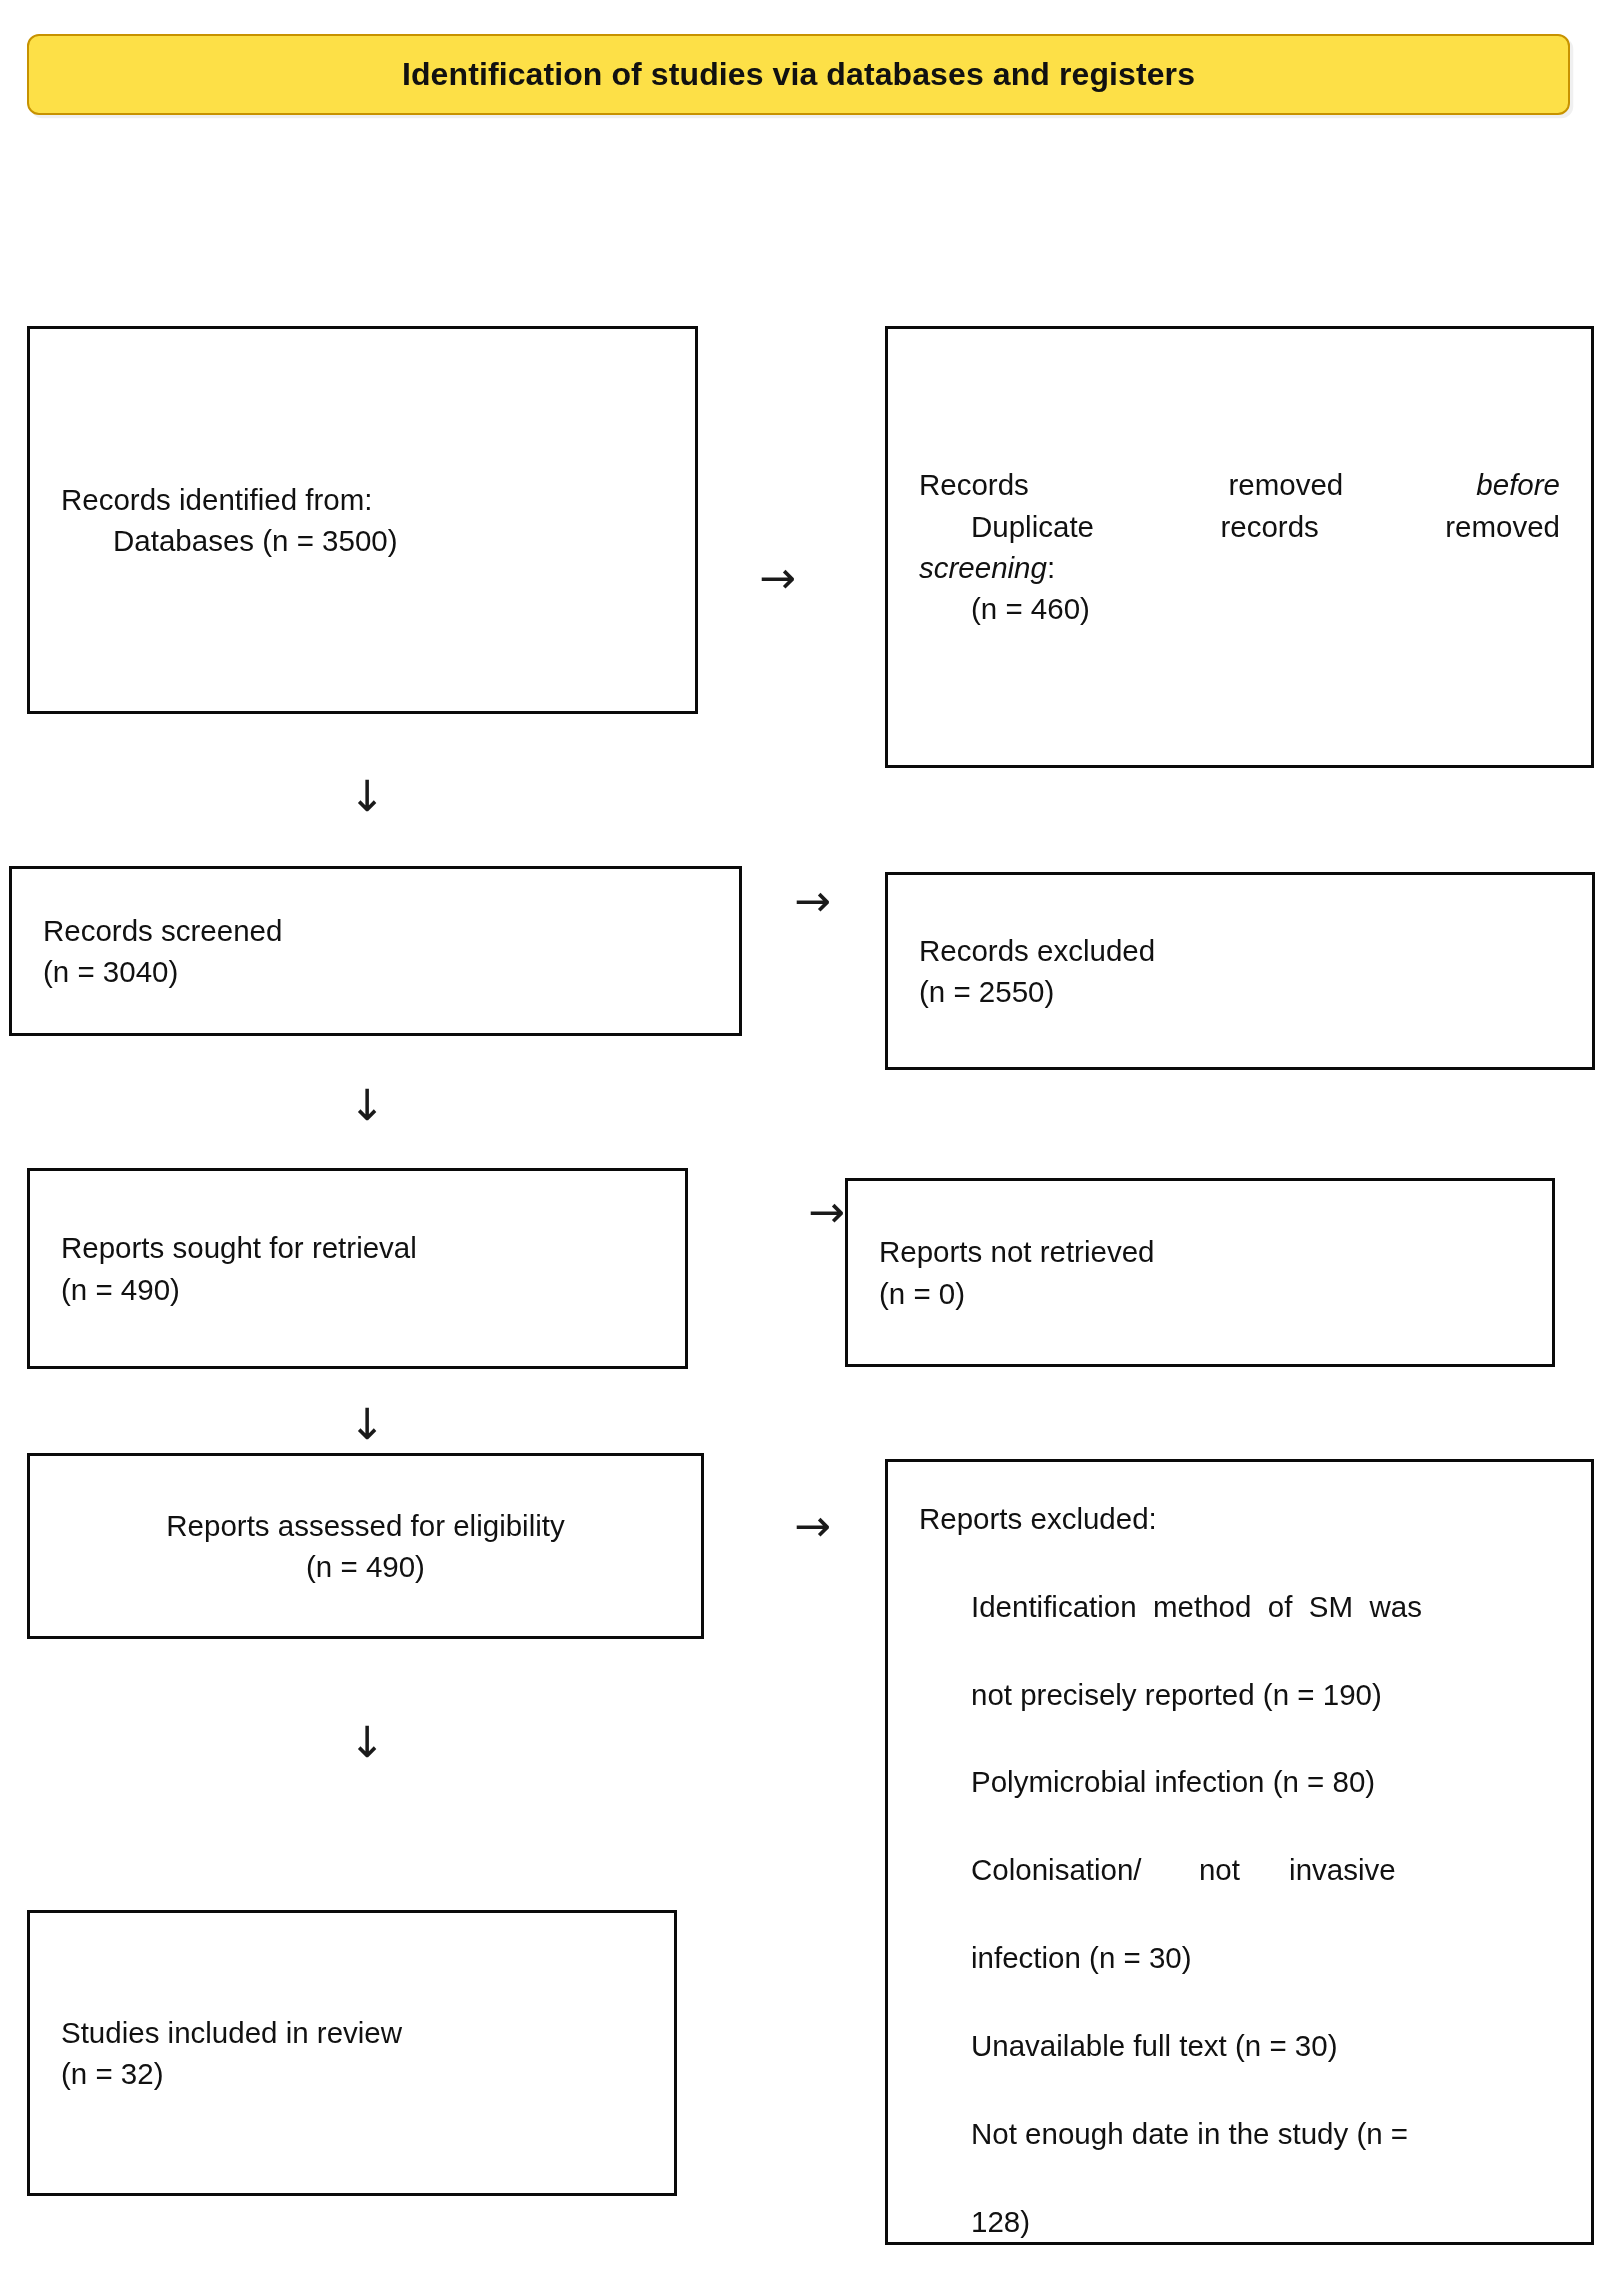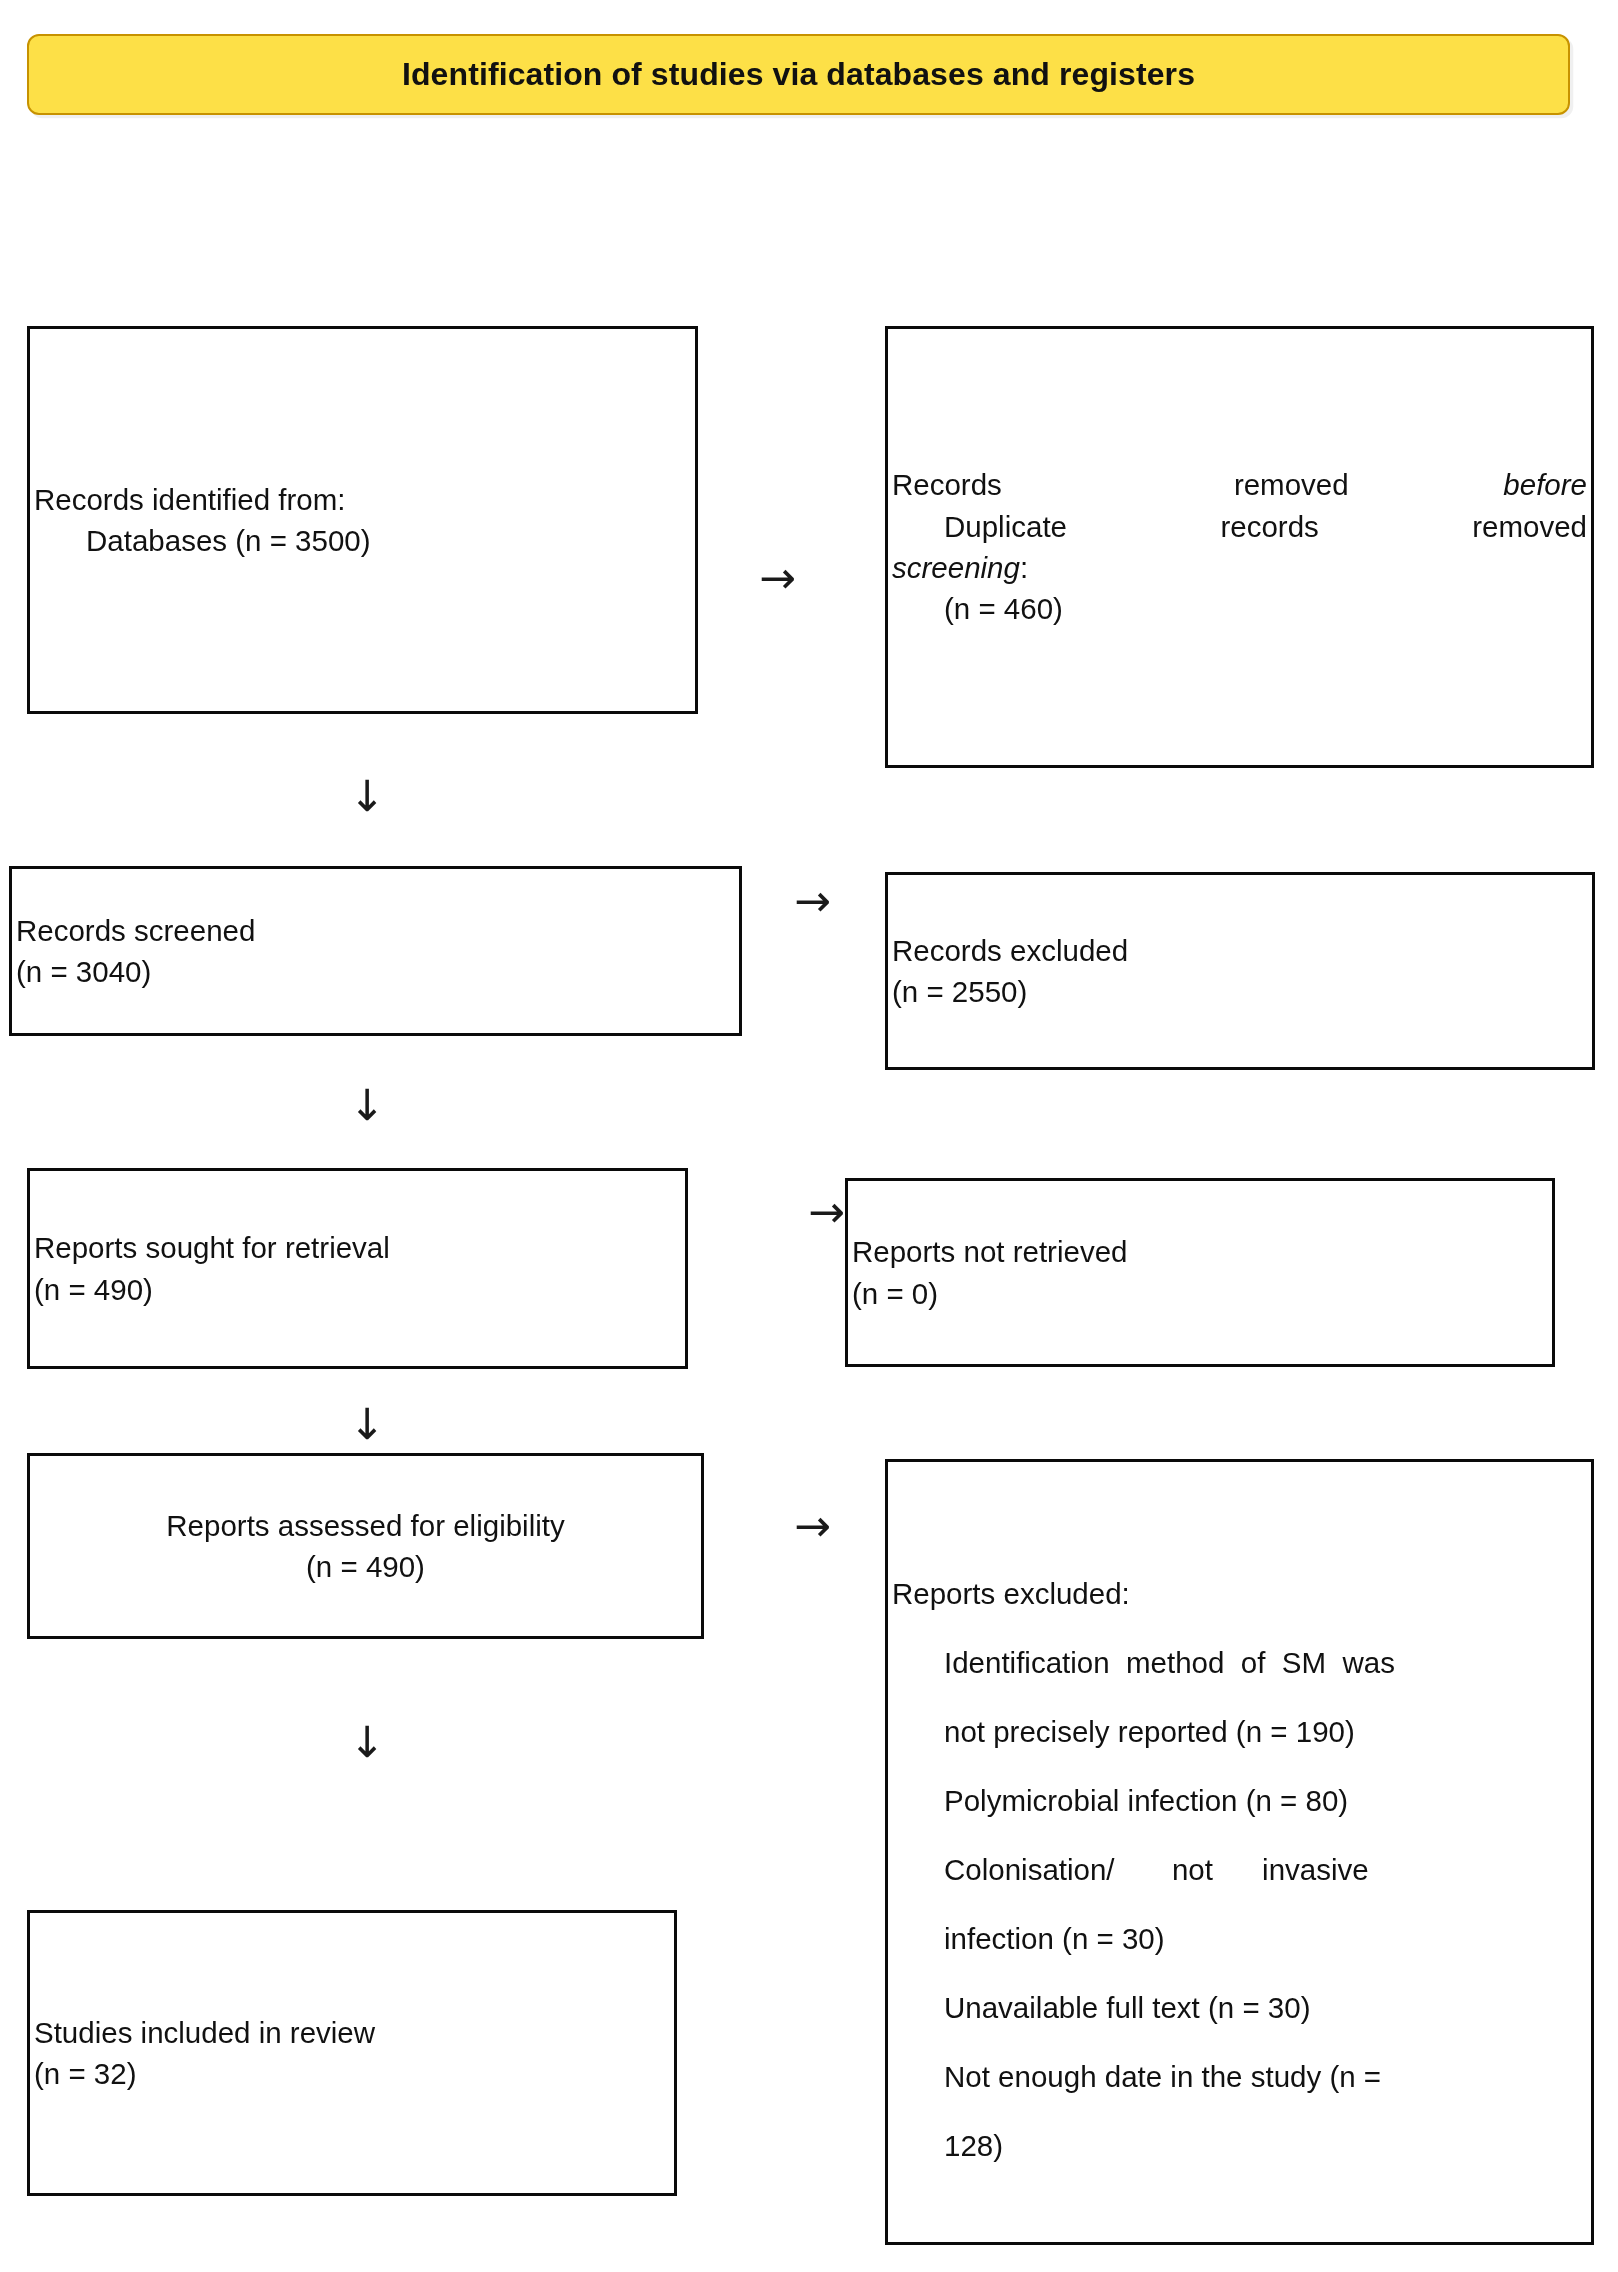--- a/index.html
+++ b/index.html
@@ -43,21 +43,21 @@
 
   
   .flow-box {
     position: absolute;
     box-sizing: border-box;
     background: #ffffff;
     border: 3.3px solid #0a0a0a;
     display: flex;
     flex-direction: column;
     justify-content: center;
-    padding: 0 4px;
+    padding: 0 31px;
   }
   .flow-box .line {
     font-size: 29.5px;
     line-height: 1.40;
     color: #111111;
     white-space: pre-wrap;
   }
   .flow-box .line.indent {
     padding-left: 52px;
   }
@@ -74,21 +74,21 @@
   #box-screened        { left: 9px;   top: 866px; width: 733px; height: 170px; }
   #box-sought          { left: 27px;   top: 1168px; width: 661px; height: 201px; }
   #box-assessed        { left: 27px;   top: 1453px; width: 677px; height: 186px; text-align: center; }
   #box-included        { left: 27px;   top: 1910px; width: 650px; height: 286px; }
 
   
   #box-removed         { left: 885px; top: 326px;  width: 709px; height: 442px; }
   #box-excluded-recs   { left: 885px; top: 872px; width: 710px; height: 198px; }
   #box-not-retrieved   { left: 845px; top: 1178px; width: 710px; height: 189px; }
   #box-reports-excl    { left: 885px; top: 1459px; width: 709px; height: 786px;
-                         justify-content: center; padding-top: 36px; gap: 8px; }
+                         justify-content: space-between; padding-top: 36px; gap: 8px; }
 
   
   #box-reports-excl .line { margin-bottom: 19.7px; }
   #box-reports-excl .line:last-child { margin-bottom: 0; }
 
   
   .arrow {
     position: absolute;
     color: #1a1a1a;
     font-size: 40px;

